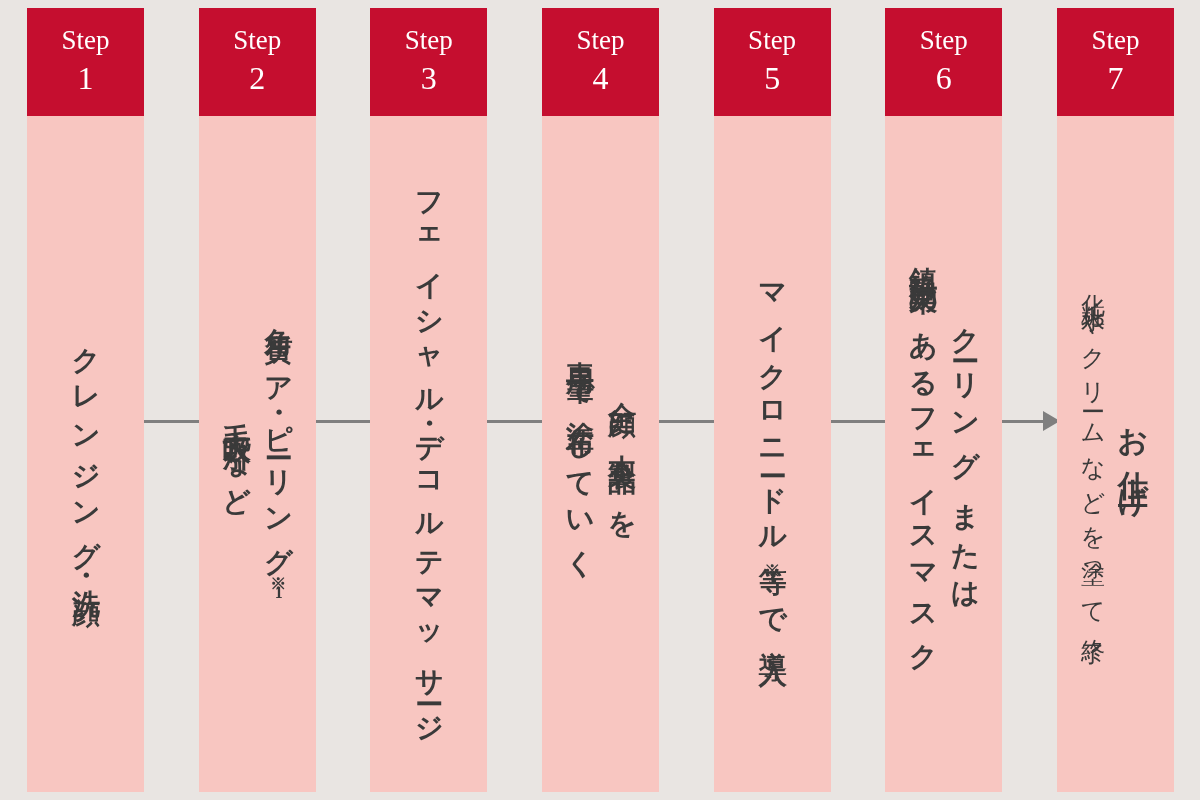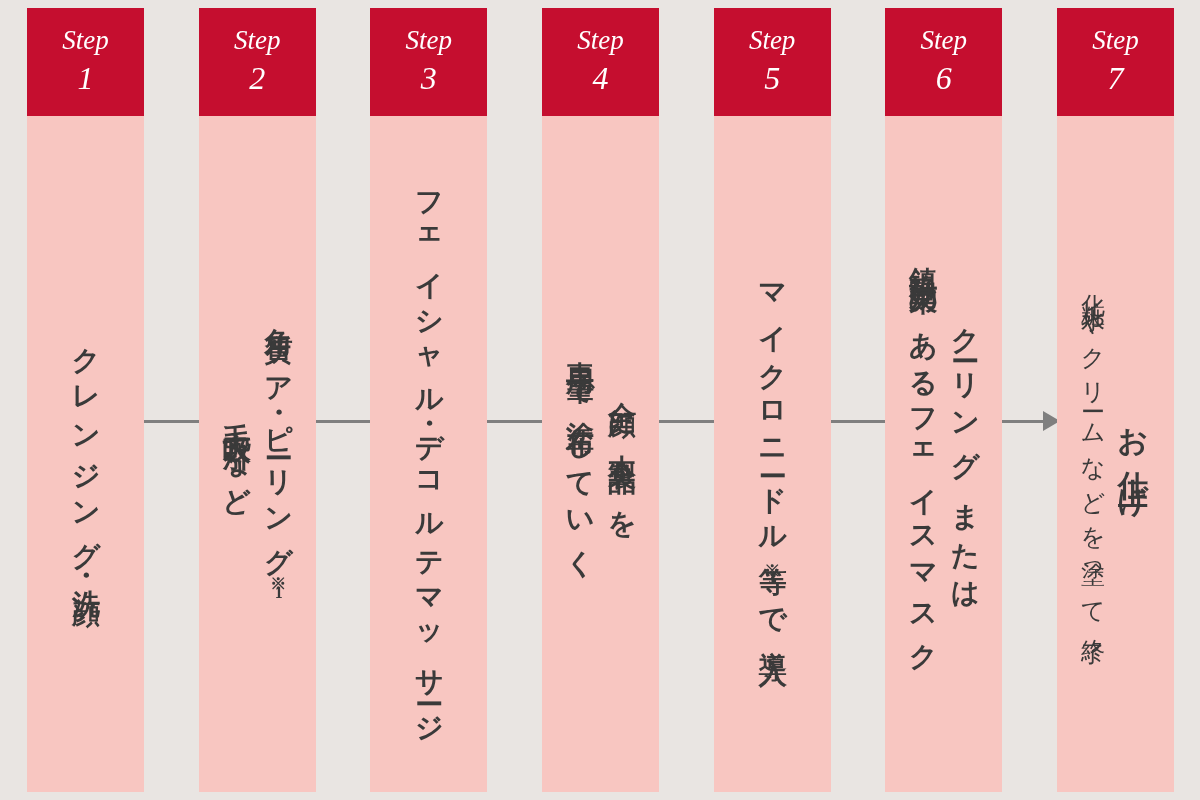--- a/index.html
+++ b/index.html
@@ -11,21 +11,21 @@
   .arrow-line { position:absolute; left:140px; top:420px; width:905px; height:3px; background:#7f7f7f; z-index:0; }
   .arrow-head { position:absolute; left:1043px; top:411px; width:0; height:0;
                 border-top:10px solid transparent; border-bottom:10px solid transparent;
                 border-left:17px solid #7f7f7f; z-index:0; }
 
   .cols { position:absolute; top:8px; bottom:8px; left:27px; right:26px;
           display:flex; justify-content:space-between; z-index:1; }
   .step-col { width:117px; display:flex; flex-direction:column; }
 
   .step-header { height:108px; background:#c50e2f; color:#ffffff;
-                 display:flex; flex-direction:column; align-items:center; justify-content:center;font-style:italic; }
+                 display:flex; flex-direction:column; align-items:center; justify-content:center; }
   .step-word { font-size:27px; line-height:1.25; }
   .step-num  { font-size:32px; line-height:1.3; }
 
   .step-body { flex:1; background:#f8c6c1; display:flex; align-items:center; justify-content:center; overflow:hidden; }
 
   .vtext { writing-mode:vertical-rl; text-orientation:mixed; text-align:center;
            color:#3a3a3a; font-weight:700; font-size:28px; letter-spacing:7px; }
   .vline { display:block; line-height:1.5; }
   .vline.emphasis { font-size:30px; }
   .vline.light    { font-size:24px; font-weight:400; letter-spacing:7px; }

